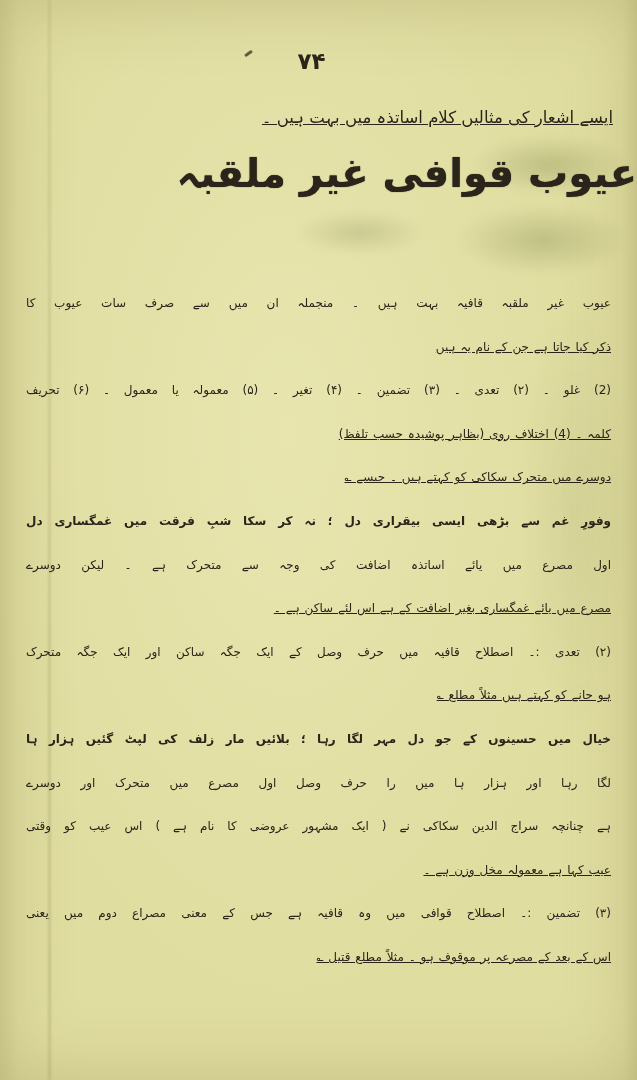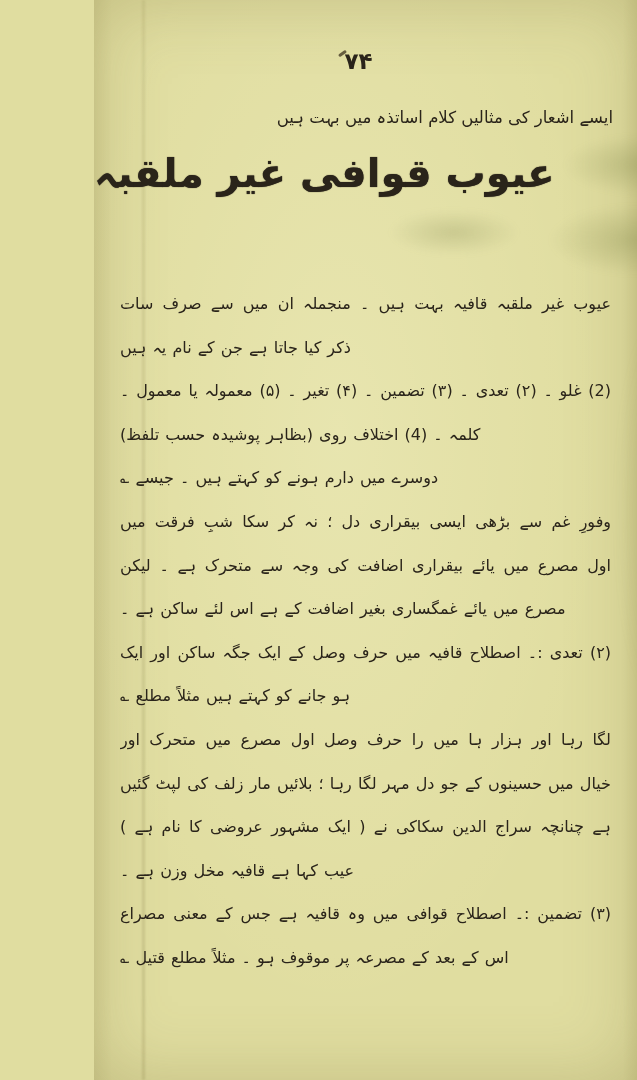--- a/index.html
+++ b/index.html
@@ -6,21 +6,21 @@
     --paper:#e0dda0;
     --ink:#2a241a;
   }
   html,body{margin:0;padding:0;}
   body{
     width:637px;height:1080px;overflow:hidden;
     font-family:"DejaVu Sans",sans-serif;
     background:var(--paper);
   }
   .page{
-    position:relative;width:543px;height:1080px;
+    position:relative;width:637px;height:1080px;
     direction:rtl;
     color:var(--ink);
     background:
       radial-gradient(ellipse at 45% 40%, rgba(255,253,220,.25), rgba(0,0,0,0) 65%),
       linear-gradient(90deg, rgba(130,120,60,.10) 0, rgba(0,0,0,0) 18px),
       linear-gradient(270deg, rgba(130,120,60,.12) 0, rgba(0,0,0,0) 14px),
       var(--paper);
     box-shadow:inset 0 0 70px rgba(125,115,55,.30);
   }
   
@@ -41,39 +41,39 @@
   .page-number{
     position:absolute;top:48px;left:0;right:14px;
     text-align:center;font-size:23px;font-weight:bold;letter-spacing:2px;
   }
   .intro-line{
     position:absolute;top:96px;right:24px;left:180px;
     font-size:16.5px;line-height:44px;height:44px;overflow:hidden;
     text-align:left; 
     white-space:nowrap;
   }
-  .intro-line{text-align:right;}
+  .intro-line{text-align:right;text-decoration:underline;}
   .heading{
     position:absolute;top:150px;left:0;right:0;margin:0;
-    text-align:left;font-size:40px;font-weight:bold;
+    text-align:right;font-size:40px;font-weight:bold;
     text-shadow:0 0 1px var(--ink);
   }
   .textcol{
     position:absolute;top:282px;right:26px;left:26px;
   }
   .line{
-    font-size:16px;line-height:43.6px;height:43.6px;overflow:hidden;
+    font-size:12px;line-height:43.6px;height:43.6px;overflow:hidden;
     word-spacing:1px;
   }
   .full,.verse{
     text-align:justify;
     text-align-last:justify;
   }
-  .center{text-align:left;}
-  .verse{font-weight:400;}
+  .center{text-align:right;text-decoration:underline;}
+  .verse{font-weight:700;}
 </style>
 </head>
 <body>
 
 <div class="page">
 
   <div class="bleed b1"></div>
   <div class="bleed b2"></div>
   <div class="bleed b3"></div>
   <div class="bleed b4"></div>
@@ -84,27 +84,27 @@
 
   <div class="intro-line">ایسے اشعار کی مثالیں کلام اساتذہ میں بہت ہیں ۔</div>
 
   <h1 class="heading">عیوب قوافی غیر ملقبہ</h1>
 
   <div class="textcol">
     <div class="line full">عیوب غیر ملقبہ قافیہ بہت ہیں ۔ منجملہ ان میں سے صرف سات عیوب کا</div>
     <div class="line center">ذکر کیا جاتا ہے جن کے نام یہ ہیں</div>
     <div class="line full">(2) غلو ۔ (۲) تعدی ۔ (۳) تضمین ۔ (۴) تغیر ۔ (۵) معمولہ یا معمول ۔ (۶) تحریف</div>
     <div class="line center">کلمہ ۔ (4) اختلاف روی (بظاہر پوشیدہ حسب تلفظ)</div>
-    <div class="line center">دوسرے میں دارم ہونے کو کہتے ہیں ۔ جیسے ؎</div>
+    <div class="line center">دوسرے میں متحرک سکاکی کو کہتے ہیں ۔ جیسے ؎</div>
     <div class="line verse">وفورِ غم سے بڑھی ایسی بیقراری دل ؛ نہ کر سکا شبِ فرقت میں غمگساری دل</div>
-    <div class="line full">اول مصرع میں یائے بیقراری اضافت کی وجہ سے متحرک ہے ۔ لیکن دوسرے</div>
+    <div class="line full">اول مصرع میں یائے اساتذہ اضافت کی وجہ سے متحرک ہے ۔ لیکن دوسرے</div>
     <div class="line center">مصرع میں یائے غمگساری بغیر اضافت کے ہے اس لئے ساکن ہے ۔</div>
     <div class="line full">(۲) تعدی :۔ اصطلاح قافیہ میں حرف وصل کے ایک جگہ ساکن اور ایک جگہ متحرک</div>
     <div class="line center">ہو جانے کو کہتے ہیں مثلاً مطلع ؎</div>
+    <div class="line verse">خیال میں حسینوں کے جو دل مہر لگا رہا ؛ بلائیں مار زلف کی لپٹ گئیں ہزار ہا</div>
     <div class="line full">لگا رہا اور ہزار ہا میں را حرف وصل اول مصرع میں متحرک اور دوسرے</div>
-    <div class="line verse">خیال میں حسینوں کے جو دل مہر لگا رہا ؛ بلائیں مار زلف کی لپٹ گئیں ہزار ہا</div>
     <div class="line full">ہے چنانچہ سراج الدین سکاکی نے ( ایک مشہور عروضی کا نام ہے ) اس عیب کو وقتی</div>
-    <div class="line center">عیب کہا ہے قافیہ مخل وزن ہے ۔</div>
+    <div class="line center">عیب کہا ہے معمولہ مخل وزن ہے ۔</div>
     <div class="line full">(۳) تضمین :۔ اصطلاح قوافی میں وہ قافیہ ہے جس کے معنی مصراع دوم میں یعنی</div>
     <div class="line center">اس کے بعد کے مصرعہ پر موقوف ہو ۔ مثلاً مطلع قتیل ؎</div>
   </div>
 
 </div>
 
 </body></html>

